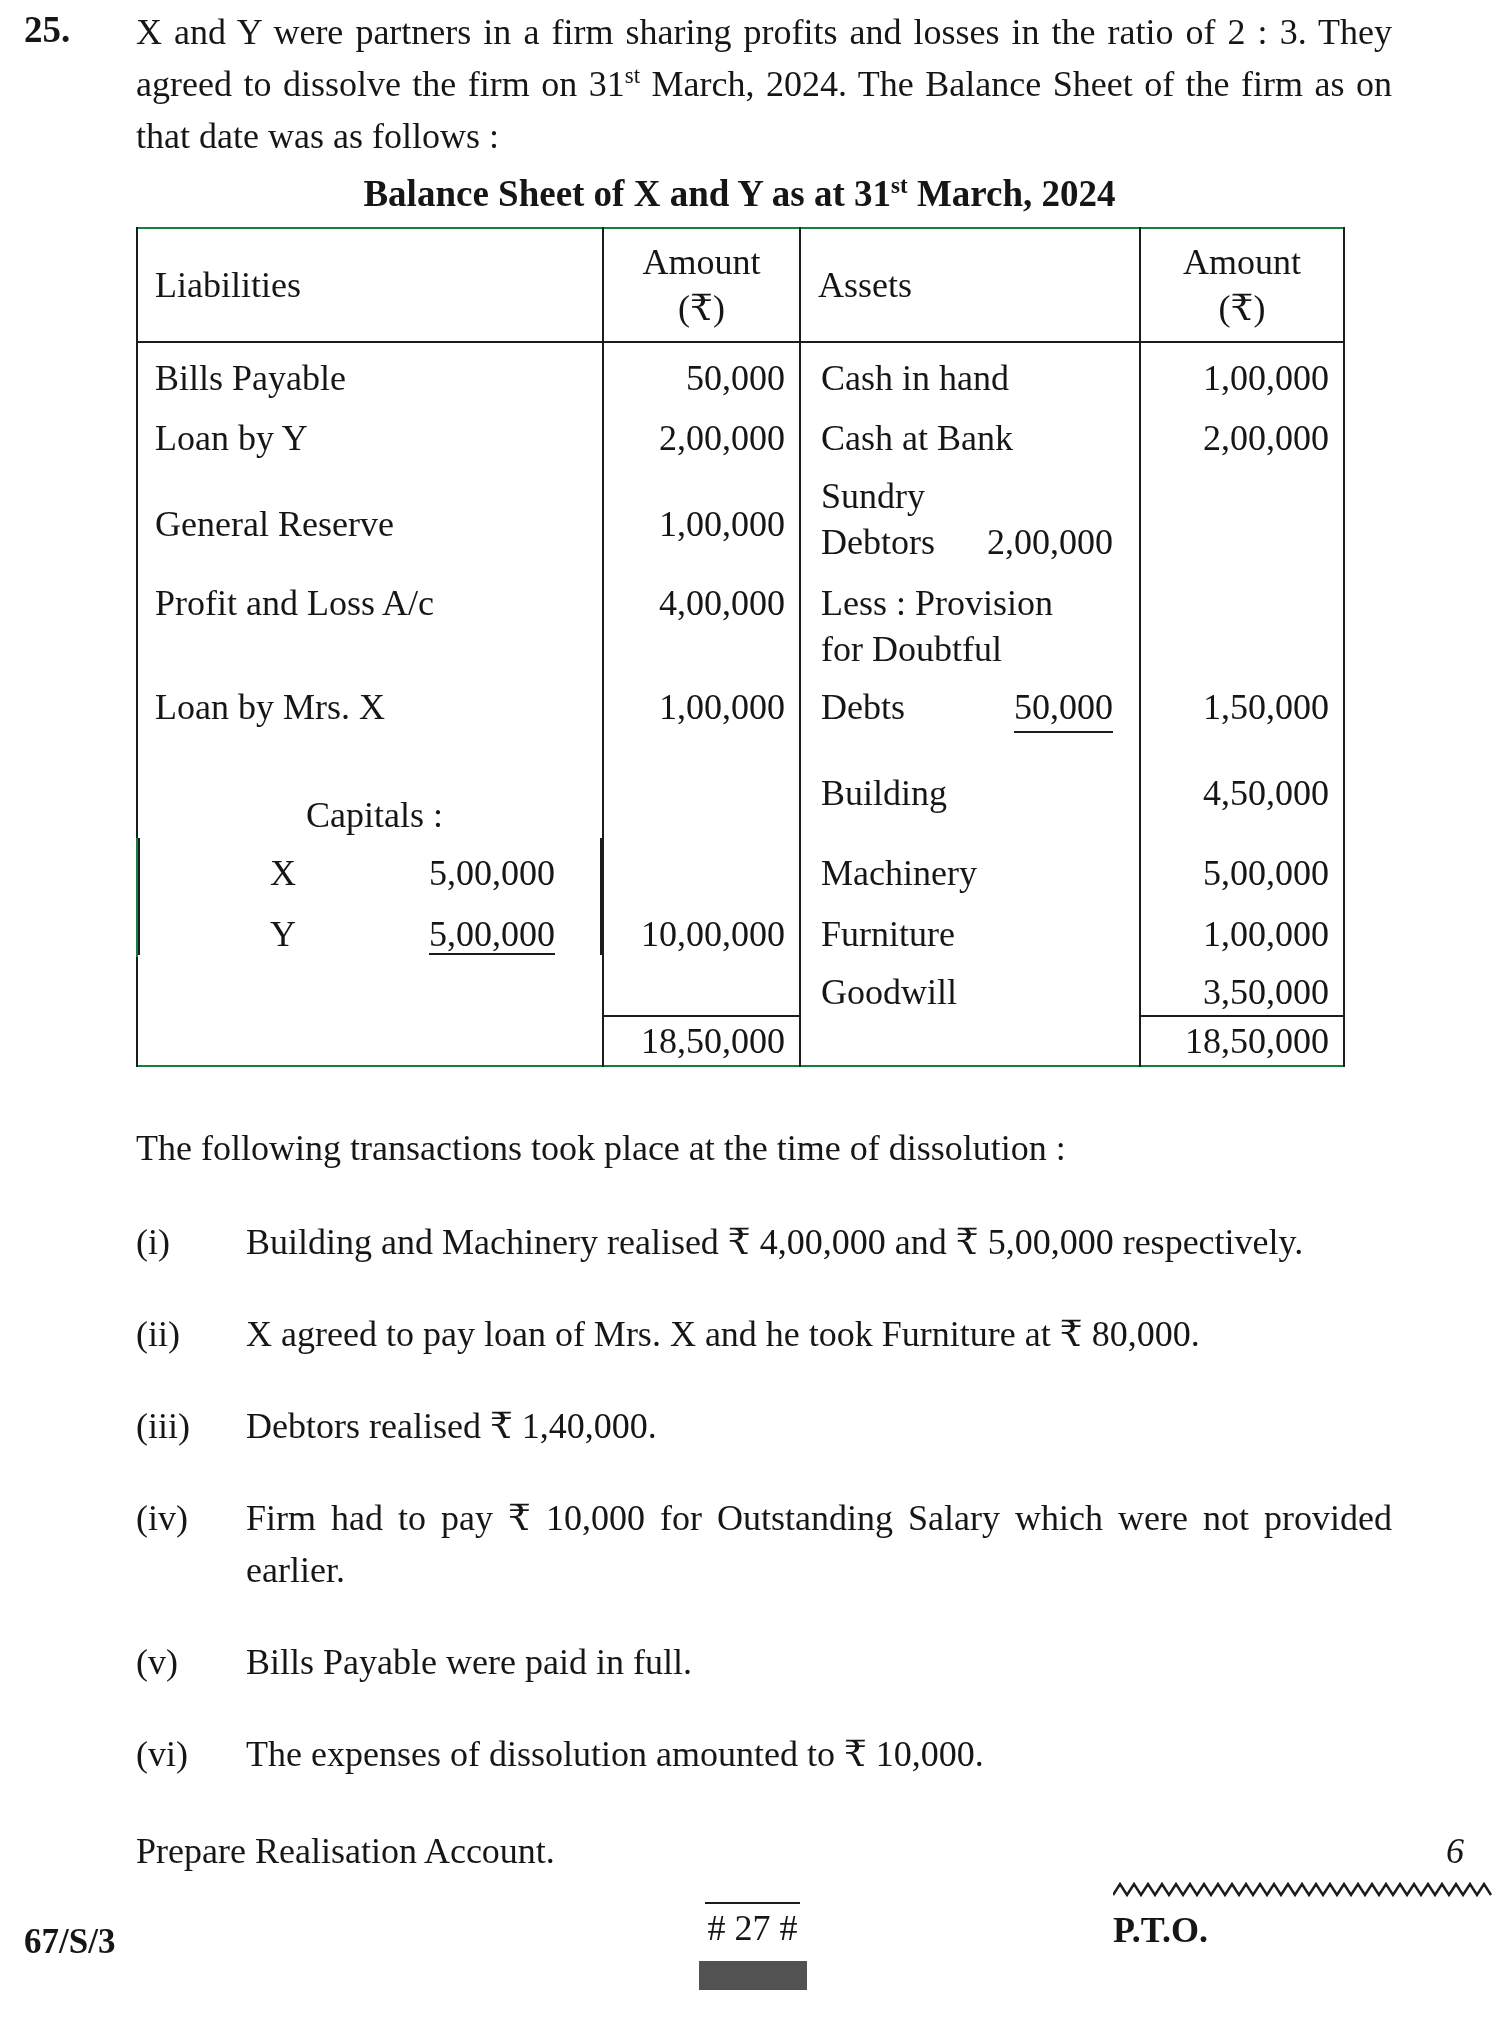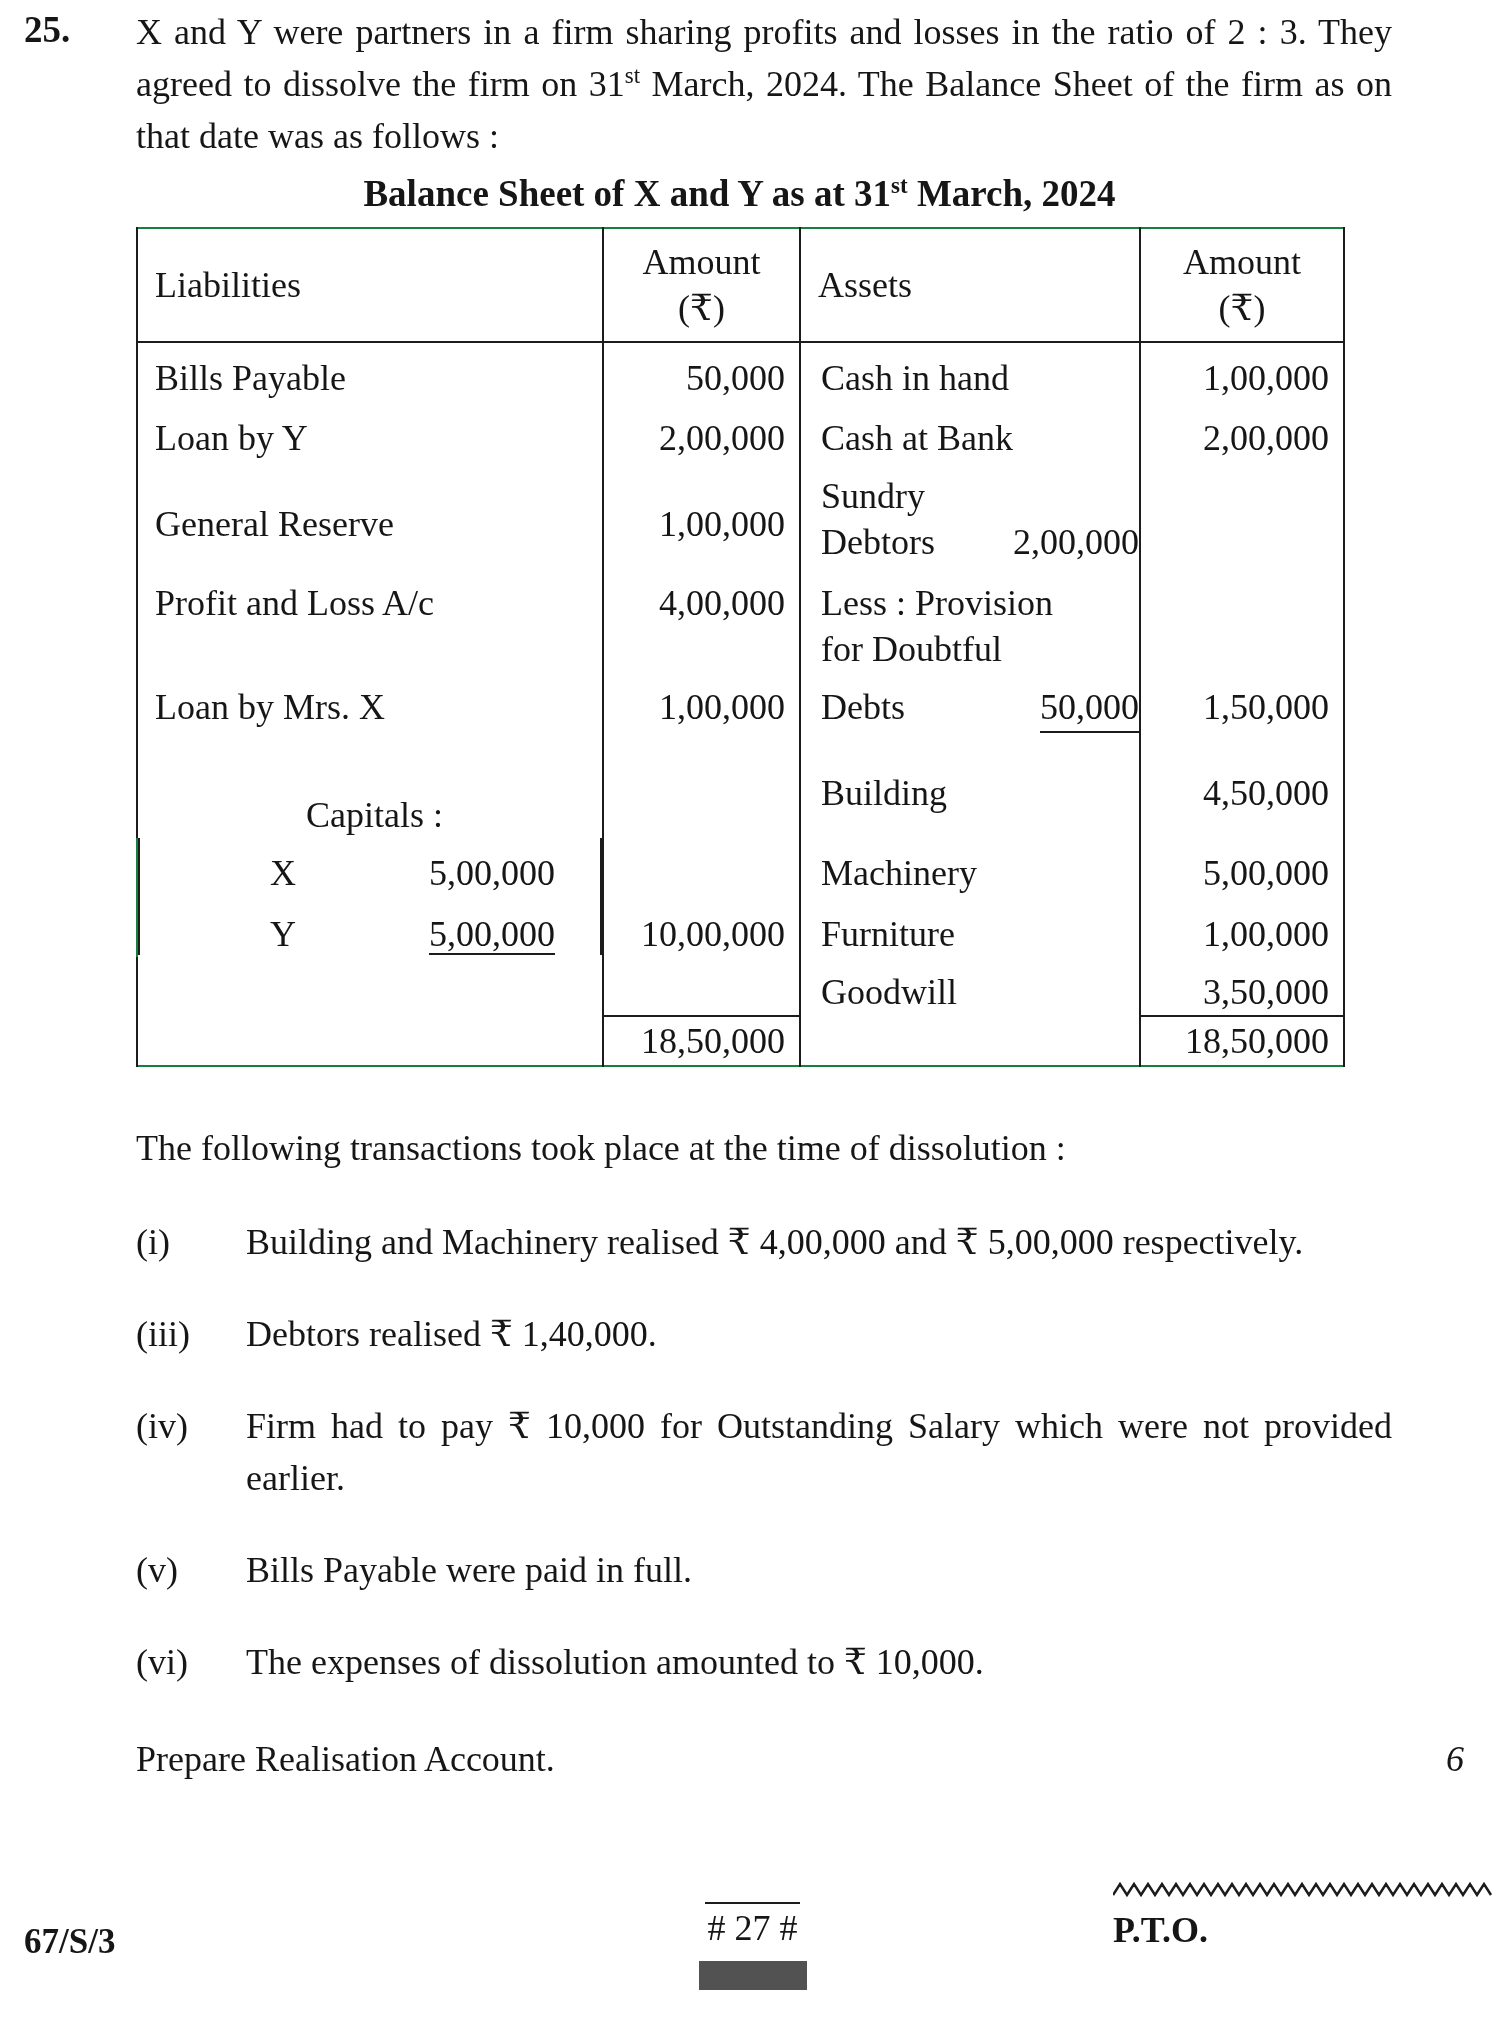--- a/index.html
+++ b/index.html
@@ -25,21 +25,21 @@
     border-left:2px solid #1c1c1c; border-right:2px solid #1c1c1c;
     font-size:36px; line-height:46px; font-weight:normal;
     vertical-align:top;
   }
   .bs thead th { border-bottom:2px solid #1c1c1c; height:114px; vertical-align:middle; }
   .h-liab { text-align:left; padding-left:17px; }
   .h-amt { text-align:center; }
 
   .bs tbody td { padding-top:12px; }
   .liab  { text-align:left;  padding-left:17px; padding-right:8px; }
-  .asset { text-align:left;  padding-left:20px; padding-right:0; }
+  .asset { text-align:left;  padding-left:20px; padding-right:26px; }
   .amt   { text-align:right; padding-right:14px; padding-left:6px; }
 
   tr.r1 td { height:61px; }
   tr.r2 td { height:58px; }
   tr.r3 td { height:107px; }
   tr.r4 td { height:91px; }
   tr.r5 td { height:74px; }
   tr.r6 td { height:91px; }
   tr.r7 td { height:61px; }
   tr.r8 td { height:56px; }
@@ -189,20 +189,24 @@
   </table>
 
   <p class="trans-intro">The following transactions took place at the time of dissolution :</p>
 
   <div class="trans-list">
     <div class="trans-item first">
       <span class="trans-label">(i)</span>
       <span class="trans-text">Building and Machinery realised ₹ 4,00,000 and ₹ 5,00,000 respectively.</span>
     </div>
     <div class="trans-item">
+      <span class="trans-label">(ii)</span>
+      <span class="trans-text">X agreed to pay loan of Mrs. X and he took Furniture at ₹ 80,000.</span>
+    </div>
+    <div class="trans-item">
       <span class="trans-label">(iii)</span>
       <span class="trans-text">Debtors realised ₹ 1,40,000.</span>
     </div>
     <div class="trans-item">
       <span class="trans-label">(iv)</span>
       <span class="trans-text">Firm had to pay ₹ 10,000 for Outstanding Salary which were not provided earlier.</span>
     </div>
     <div class="trans-item">
       <span class="trans-label">(v)</span>
       <span class="trans-text">Bills Payable were paid in full.</span>

